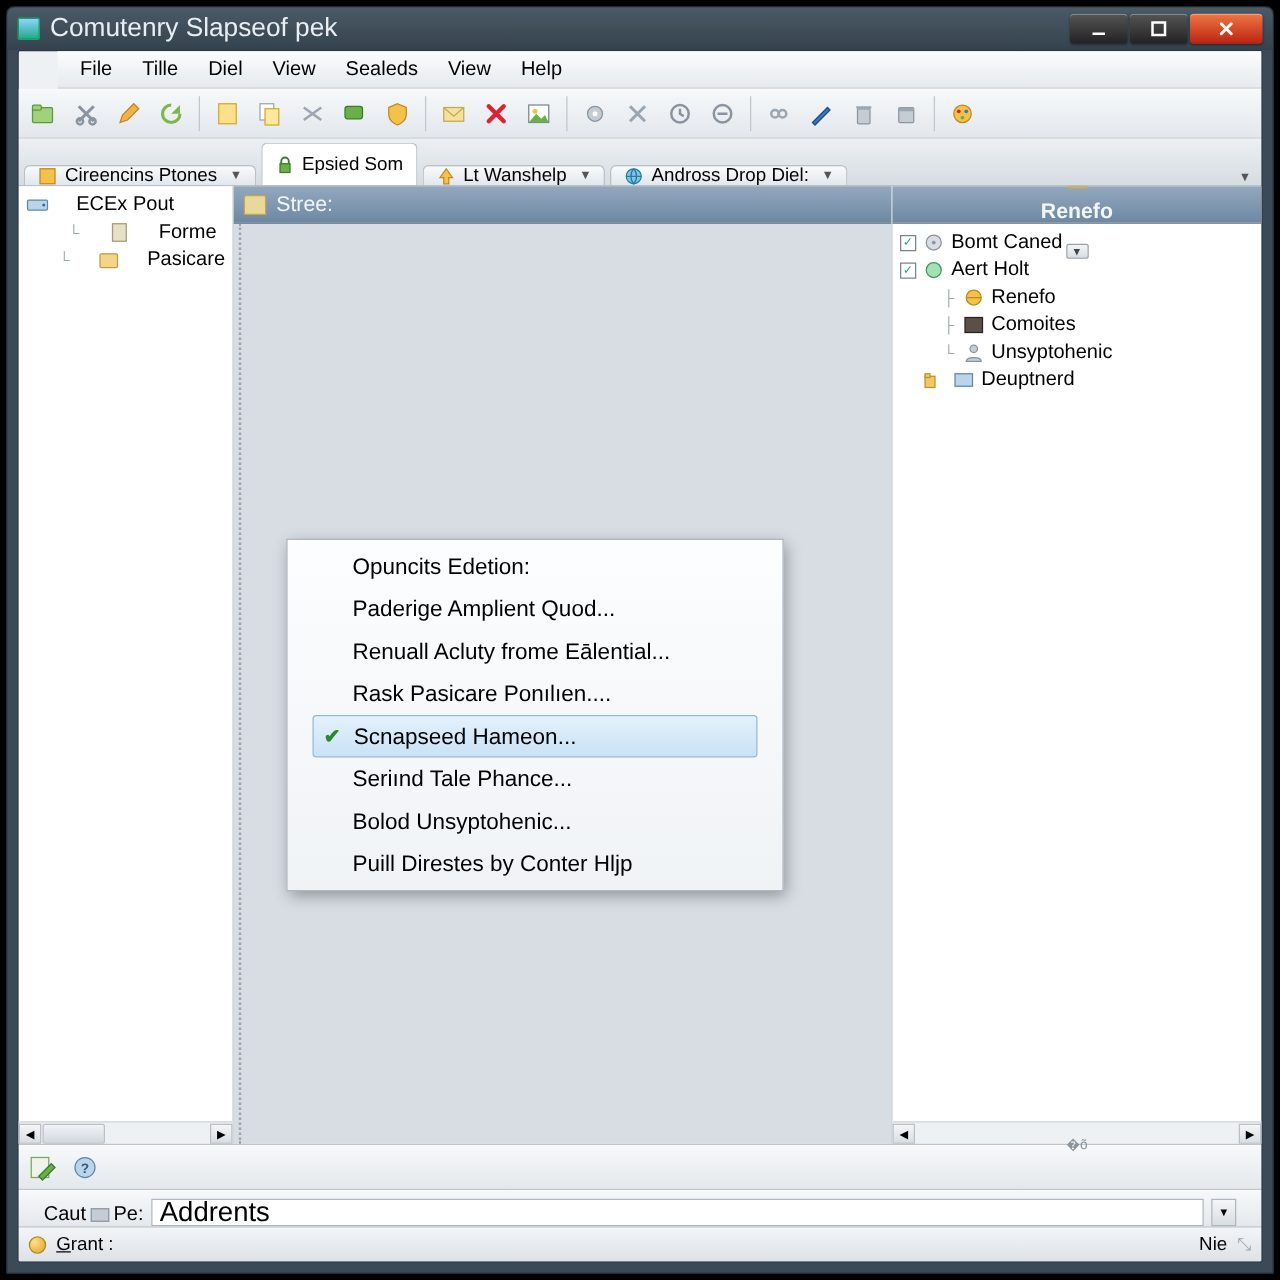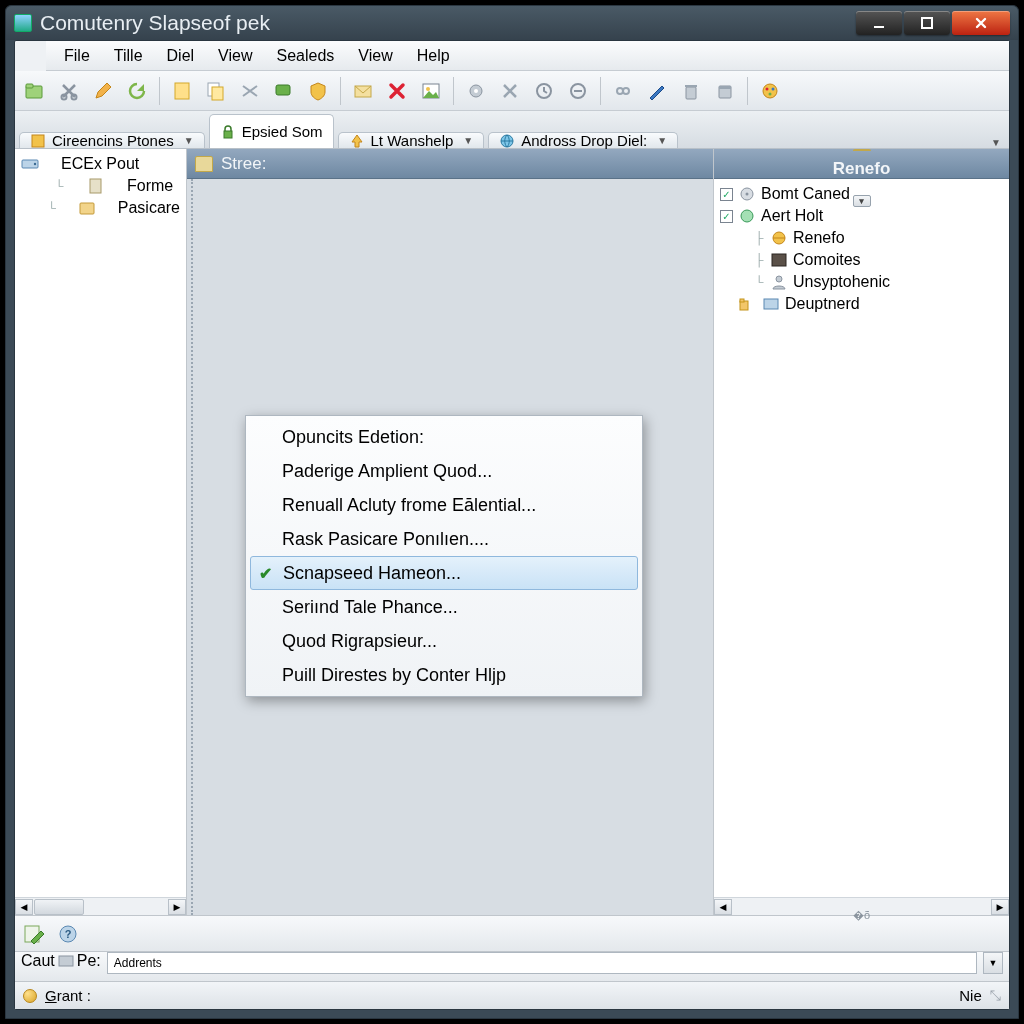--- a/index.html
+++ b/index.html
@@ -44,21 +44,21 @@
 .lscroll { height: 18px; background: #eef1f4; border-top: 1px solid #d0d6dc; display: flex; align-items: center; }
 .lscroll .lar, .lscroll .rar { width: 18px; height: 16px; background: linear-gradient(#f4f6f8,#d9dee3); border: 1px solid #b8c0c8; display: flex; align-items: center; justify-content: center; font-size: 9px; }
 .lscroll .thumb { width: 50px; height: 16px; background: linear-gradient(#f0f3f6,#d2d8de); border: 1px solid #b8c0c8; border-radius: 2px; margin-left: 1px; }
 .lscroll .track { flex: 1; }
 
 .midpane { flex: 1; background: #d7dde3; display: flex; flex-direction: column; position: relative; }
 .midhdr { height: 30px; background: linear-gradient(#93a8bf,#6e88a2); border-bottom: 1px solid #5a7288; display: flex; align-items: center; padding: 0 8px; color: #f2f5f8; font-size: 17px; font-weight: 400; gap: 8px; }
 .midhdr .hicon { width: 18px; height: 16px; background: #e8d89a; border: 1px solid #c2a84a; border-radius: 2px 2px 0 0; }
 .midbody { flex: 1; position: relative; border-left: 2px dotted #9aa6b2; margin-left: 4px; }
 
-.contextmenu { position: absolute; left: 36px; top: 236px; width: 398px; background: linear-gradient(#fcfdfe,#f0f3f6); border: 1px solid #aeb7c0; box-shadow: 2px 4px 12px rgba(0,0,0,.35); padding: 4px 2px; font-size: 18px; margin-left: 16px; }
+.contextmenu { position: absolute; left: 36px; top: 252px; width: 398px; background: linear-gradient(#fcfdfe,#f0f3f6); border: 1px solid #aeb7c0; box-shadow: 2px 4px 12px rgba(0,0,0,.35); padding: 4px 18px; font-size: 18px; }
 .cmi { height: 34px; display: flex; align-items: center; padding: 0 10px 0 34px; position: relative; }
 .cmi.sel { background: linear-gradient(#e4f1fb,#c9e2f6); border: 1px solid #8fb8dd; border-radius: 3px; margin: 0 2px; padding-left: 32px; }
 .cmi .chk { position: absolute; left: 8px; color: #2a8a2a; font-size: 16px; font-weight: bold; }
 
 .rightpane { width: 296px; background: #fff; border-left: 1px solid #c0c6cc; display: flex; flex-direction: column; }
 .rhdr { height: 30px; background: linear-gradient(#93a8bf,#6e88a2); border-bottom: 1px solid #5a7288; display: flex; align-items: center; padding: 0 8px; color: #f2f5f8; font-size: 17px; font-weight: 600; gap: 8px; flex-direction: column; }
 .rhdr .hicon { width: 18px; height: 16px; background: #e8d89a; border: 1px solid #c2a84a; border-radius: 2px 2px 0 0; }
 .rhdr .sp { flex: 1; }
 .rhdr .coll { width: 18px; height: 14px; background: linear-gradient(#f4f6f8,#d9dee3); border: 1px solid #97a2ad; border-radius: 2px; display: flex; align-items: center; justify-content: center; font-size: 9px; color: #444; }
 .rtree { flex: 1; padding: 4px 2px; font-size: 16px; }
@@ -67,23 +67,23 @@
 .rtn .ri { width: 18px; height: 16px; flex-shrink: 0; }
 .rtn .twig { color: #9aa; font-size: 12px; width: 12px; text-align: center; }
 .rscroll { height: 18px; background: #eef1f4; border-top: 1px solid #d0d6dc; display: flex; align-items: center; }
 .rscroll .lar, .rscroll .rar { width: 18px; height: 16px; background: linear-gradient(#f4f6f8,#d9dee3); border: 1px solid #b8c0c8; display: flex; align-items: center; justify-content: center; font-size: 9px; }
 .rscroll .track { flex: 1; position: relative; }
 .rscroll .grip { position: absolute; left: 50%; transform: translateX(-50%); font-size: 11px; color: #8a949e; }
 
 .bottombar1 { height: 36px; background: linear-gradient(#f7f9fb,#e4e8ec); border-top: 1px solid #c0c6cc; display: flex; align-items: center; padding: 0 8px; gap: 10px; }
 .bicon { width: 24px; height: 22px; }
 
-.addrbar { height: 30px; background: linear-gradient(#f7f9fb,#e4e8ec); border-top: 1px solid #c0c6cc; display: flex; align-items: flex-start; padding: 0 6px; font-size: 16px; gap: 6px; }
+.addrbar { height: 30px; background: linear-gradient(#f7f9fb,#e4e8ec); border-top: 1px solid #c0c6cc; display: flex; align-items: flex-end; padding: 0 20px; font-size: 16px; gap: 6px; }
 .addrbar .albl { display: flex; align-items: center; gap: 3px; }
-.addrbar .ain { flex: 1; height: 22px; background: #fff; border: 1px solid #aeb7c0; padding: 0 6px; font-size: 12px; display: flex; align-items: center; }
+.addrbar .ain { flex: 1; height: 22px; background: #fff; border: 1px solid #aeb7c0; padding: 0 6px; font-size: 22px; display: flex; align-items: center; }
 .addrbar .adrp { width: 20px; height: 22px; background: linear-gradient(#f4f6f8,#d9dee3); border: 1px solid #aeb7c0; display: flex; align-items: center; justify-content: center; font-size: 9px; }
 
 .statusbar { height: 28px; background: linear-gradient(#f2f5f8,#dde2e7); border-top: 1px solid #c0c6cc; display: flex; align-items: center; padding: 0 8px; font-size: 15px; gap: 8px; }
 .statusbar .sball { width: 14px; height: 14px; border-radius: 50%; background: radial-gradient(circle at 30% 30%, #ffe08a, #d9a52a); border: 1px solid #b8861a; }
 .statusbar .sp { flex: 1; }
 .statusbar .grip { color: #9aa2ab; font-size: 14px; }
 
 
 </style>
 </head>
@@ -346,21 +346,21 @@
                 <span>Rask Pasicare Ponılıen....</span>
               </div>
             <div class="cmi sel">
                 <span class="chk">✔</span>
                 <span>Scnapseed Hameon...</span>
               </div>
             <div class="cmi">
                 <span>Seriınd Tale Phance...</span>
               </div>
             <div class="cmi">
-                <span>Quod Rigrapsieur...</span>
+                <span>Bolod Unsyptohenic...</span>
               </div>
             <div class="cmi">
                 <span>Puill Direstes by Conter Hljp</span>
               </div>
           </div>
         </div>
       </div>
 
       <div class="rightpane">
         <div class="rhdr">

